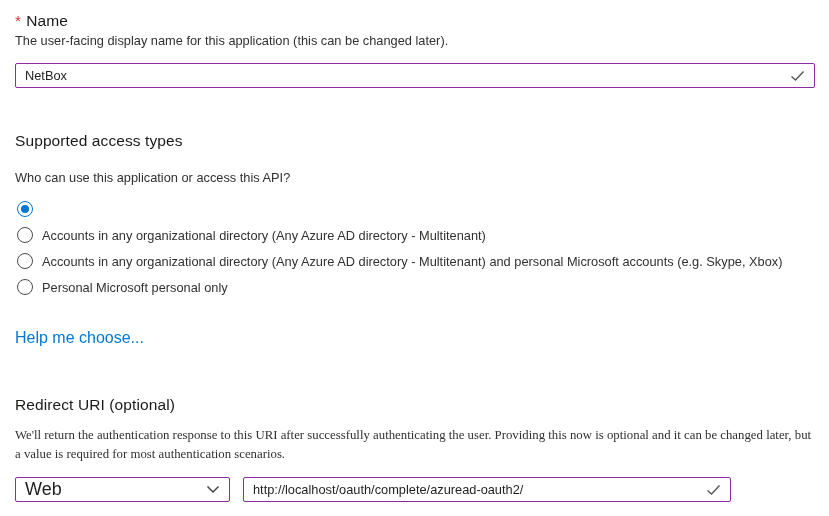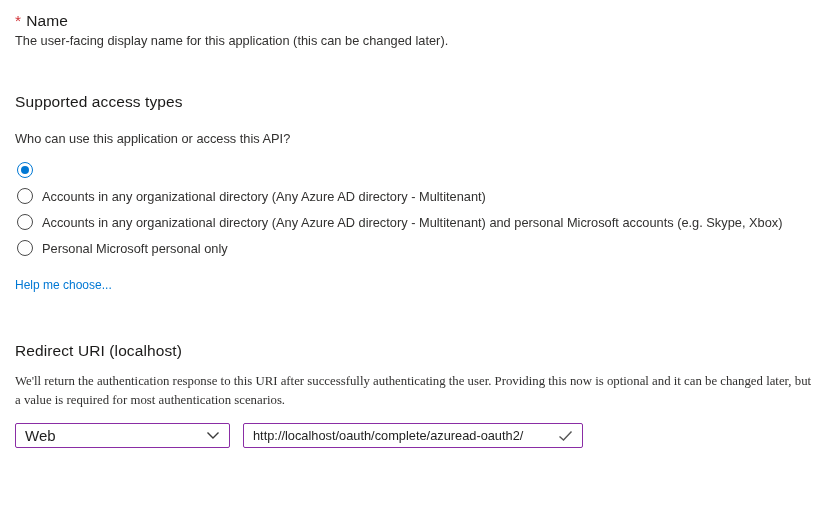--- a/index.html
+++ b/index.html
@@ -52,47 +52,55 @@
     flex:0 0 auto;
   }
   .radio.selected{border:1.5px solid var(--radio_selected);}
   .radio.selected::after{
     content:"";width:8px;height:8px;border-radius:50%;
     background:var(--radio_selected);
   }
   .radio-label{font-size:12.8px;color:var(--body_text);white-space:nowrap;}
 
   .help-link{
-    display:inline-block;margin-top:16px;
-    font-size:12px;line-height:16px;color:var(--link);
+    display:inline-block;margin-top:30px;
+    font-size:16px;line-height:16px;color:var(--link);
     text-decoration:none;cursor:pointer;
   }
 
   .section-title.redirect{margin-top:48px;}
   .redirect-desc{margin-top:12px;font-size:12.8px;line-height:19px;max-width:802px;font-family:Liberation Serif, serif;}
 
   .controls{margin-top:13px;display:flex;}
   .select-box{
     width:215px;height:25px;margin-right:13px;
     border:1.5px solid var(--accent_border);border-radius:2px;
     display:flex;align-items:center;padding:0 9px;background:#fff;cursor:pointer;
   }
-  .select-box .value{font-size:15px;color:#1f1f1f;flex:1 1 auto;}
-  .uri-input{width:340px;margin-top:0;}
+  .select-box .value{font-size:18px;color:#1f1f1f;flex:1 1 auto;}
+  .uri-input{width:488px;margin-top:0;}
 </style>
 </head>
 <body>
 
 <div class="page">
 
   
   <div class="field-label">
     <span class="req">*</span><span>Name</span>
   </div>
   <div class="desc">The user-facing display name for this application (this can be changed later).</div>
+  <div class="text-input">
+    <span class="value">NetBox</span>
+    <span class="glyph">
+      <svg width="15" height="12" viewBox="0 0 15 12">
+          <polyline points="1.5,6.5 5.5,10 13.5,1.5" fill="none" stroke="#565656" stroke-width="1.4"></polyline>
+        </svg>
+    </span>
+  </div>
 
   
   <div class="section-title">Supported access types</div>
   <div class="question">Who can use this application or access this API?</div>
 
   <div class="radio-list">
     <div class="radio-row">
       <span class="radio selected"></span>
     </div>
     <div class="radio-row">
@@ -105,21 +113,21 @@
     </div>
     <div class="radio-row">
       <span class="radio"></span>
       <span class="radio-label">Personal Microsoft personal only</span>
     </div>
   </div>
 
   <a class="help-link">Help me choose...</a>
 
   
-  <div class="section-title redirect">Redirect URI (localhost)</div>
+  <div class="section-title redirect">Redirect URI (optional)</div>
   <div class="redirect-desc">We'll return the authentication response to this URI after successfully authenticating the user. Providing this now is optional and it can be changed later, but a value is required for most authentication scenarios.</div>
 
   <div class="controls">
     <div class="select-box">
       <span class="value">Web</span>
       <span class="glyph">
         <svg width="14" height="9" viewBox="0 0 14 9">
             <polyline points="1.5,1.5 7,7 12.5,1.5" fill="none" stroke="#3b3b3b" stroke-width="1.4"></polyline>
           </svg>
       </span>

